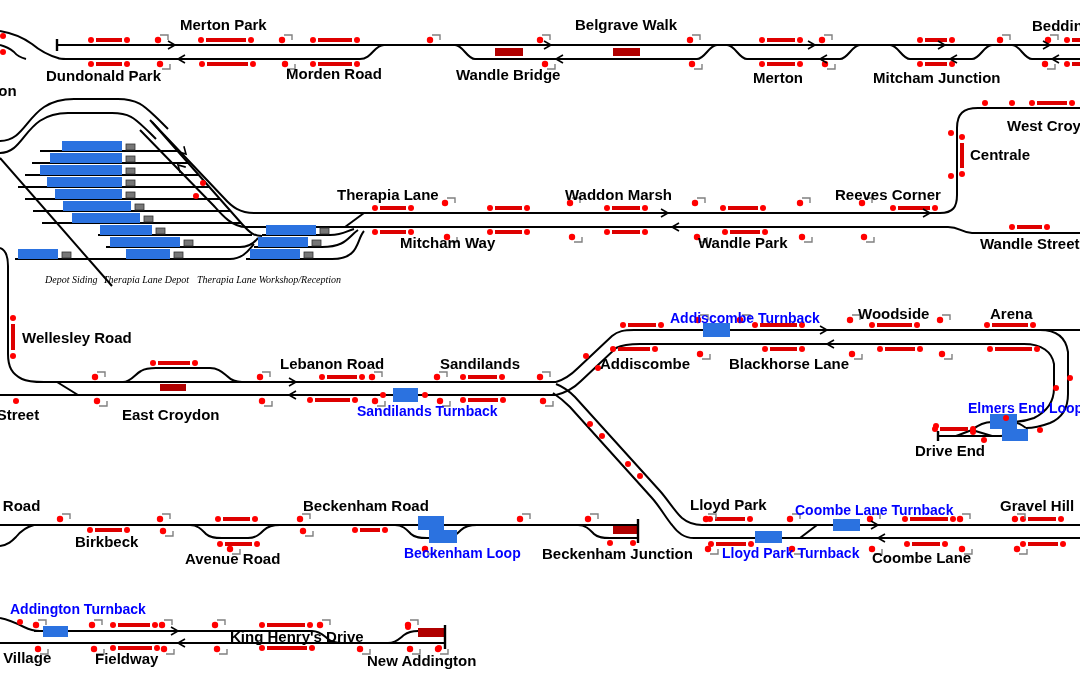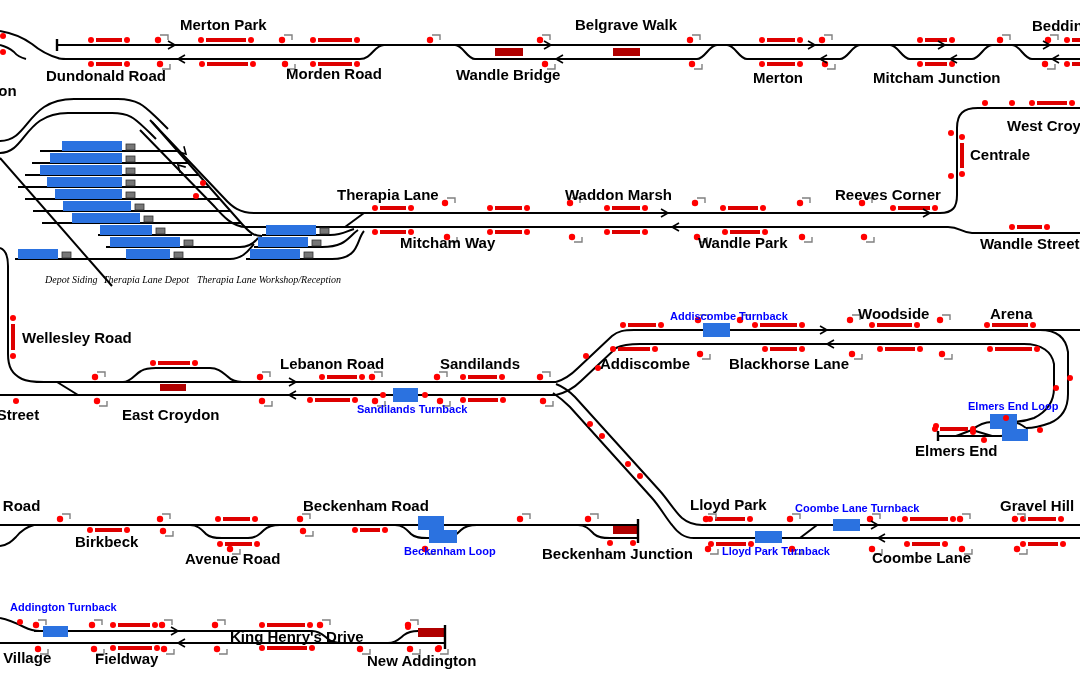--- a/index.html
+++ b/index.html
@@ -1,21 +1,21 @@
 <!DOCTYPE html>
 <html><head>
 <meta charset="utf-8">
 <style>
   html,body{margin:0;padding:0;background:#fff;}
   #stage{position:relative;width:1080px;height:675px;background:#fff;overflow:hidden;
          font-family:"Liberation Sans",sans-serif;}
   #tracks{position:absolute;left:0;top:0;}
   .lbl{position:absolute;white-space:nowrap;font-weight:bold;color:#000;line-height:1.05;}
   .st{font-size:15px;letter-spacing:0px;text-align:right;}
-  .bl{font-size:11px;color:#0000ff;text-align:center;}
+  .bl{font-size:14px;color:#0000ff;text-align:center;}
   .dp{font-size:10px;font-weight:normal;font-style:italic;color:#000;
       font-family:"Liberation Serif",serif;}
   .trk{stroke:#000;stroke-width:2;fill:none;}
   .bar{stroke:#dd0000;stroke-width:4;}
   .dot{fill:#ff0000;}
   .brk{stroke:#808080;stroke-width:1.4;fill:none;}
   .chv{stroke:#000;stroke-width:1.6;fill:none;}
   .endtick{stroke:#000;stroke-width:2.4;}
 </style>
 </head>
@@ -478,21 +478,21 @@
       <path d="M-7,-4 L0,0 L-7,4" class="chv" transform="translate(186,154) rotate(45)"></path>
       <path d="M-7,-4 L0,0 L-7,4" class="chv" transform="translate(178,165) rotate(225)"></path>
       <line x1="57" y1="39" x2="57" y2="51" class="endtick"></line>
       <line x1="938" y1="431" x2="938" y2="441" class="endtick"></line>
       <line x1="638" y1="519" x2="638" y2="543" class="endtick"></line>
       <line x1="445" y1="625" x2="445" y2="649" class="endtick"></line>
     </svg>
 
   <div class="lbl st" style="left:-64px;top:83px">Wimbledon</div>
   <div class="lbl st" style="left:180px;top:17px">Merton Park</div>
-  <div class="lbl st" style="left:46px;top:68px">Dundonald Road</div>
+  <div class="lbl st" style="left:46px;top:68px">Dundonald Park</div>
   <div class="lbl st" style="left:286px;top:66px">Morden Road</div>
   <div class="lbl st" style="left:575px;top:17px">Belgrave Walk</div>
   <div class="lbl st" style="left:456px;top:67px">Wandle Bridge</div>
   <div class="lbl st" style="left:753px;top:70px">Merton</div>
   <div class="lbl st" style="left:873px;top:70px">Mitcham Junction</div>
   <div class="lbl st" style="left:1032px;top:18px">Beddington</div>
   <div class="lbl st" style="left:1007px;top:118px">West Croydon</div>
   <div class="lbl st" style="left:970px;top:147px">Centrale</div>
   <div class="lbl st" style="left:337px;top:187px">Therapia Lane</div>
   <div class="lbl st" style="left:565px;top:187px">Waddon Marsh</div>
@@ -508,21 +508,21 @@
   <div class="lbl st" style="left:-60px;top:407px">George Street</div>
   <div class="lbl st" style="left:280px;top:356px">Lebanon Road</div>
   <div class="lbl st" style="left:440px;top:356px">Sandilands</div>
   <div class="lbl bl" style="left:357px;top:404px">Sandilands Turnback</div>
   <div class="lbl st" style="left:600px;top:356px">Addiscombe</div>
   <div class="lbl bl" style="left:670px;top:311px">Addiscombe Turnback</div>
   <div class="lbl st" style="left:729px;top:356px">Blackhorse Lane</div>
   <div class="lbl st" style="left:858px;top:306px">Woodside</div>
   <div class="lbl st" style="left:990px;top:306px">Arena</div>
   <div class="lbl bl" style="left:968px;top:401px">Elmers End Loop</div>
-  <div class="lbl st" style="left:915px;top:443px">Elmers End</div>
+  <div class="lbl st" style="left:915px;top:443px">Drive End</div>
   <div class="lbl st" style="left:-78px;top:498px">Harrington Road</div>
   <div class="lbl st" style="left:75px;top:534px">Birkbeck</div>
   <div class="lbl st" style="left:185px;top:551px">Avenue Road</div>
   <div class="lbl st" style="left:303px;top:498px">Beckenham Road</div>
   <div class="lbl bl" style="left:404px;top:546px">Beckenham Loop</div>
   <div class="lbl st" style="left:542px;top:546px">Beckenham Junction</div>
   <div class="lbl st" style="left:690px;top:497px">Lloyd Park</div>
   <div class="lbl bl" style="left:722px;top:546px">Lloyd Park Turnback</div>
   <div class="lbl bl" style="left:795px;top:503px">Coombe Lane Turnback</div>
   <div class="lbl st" style="left:872px;top:550px">Coombe Lane</div>

